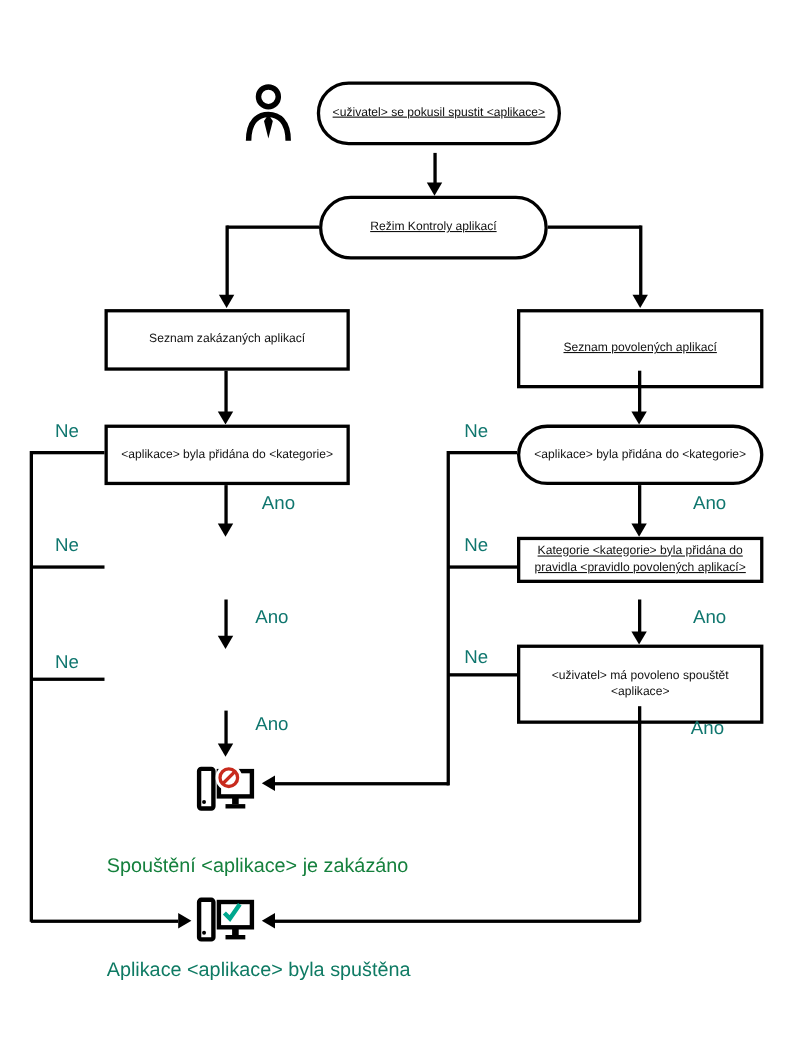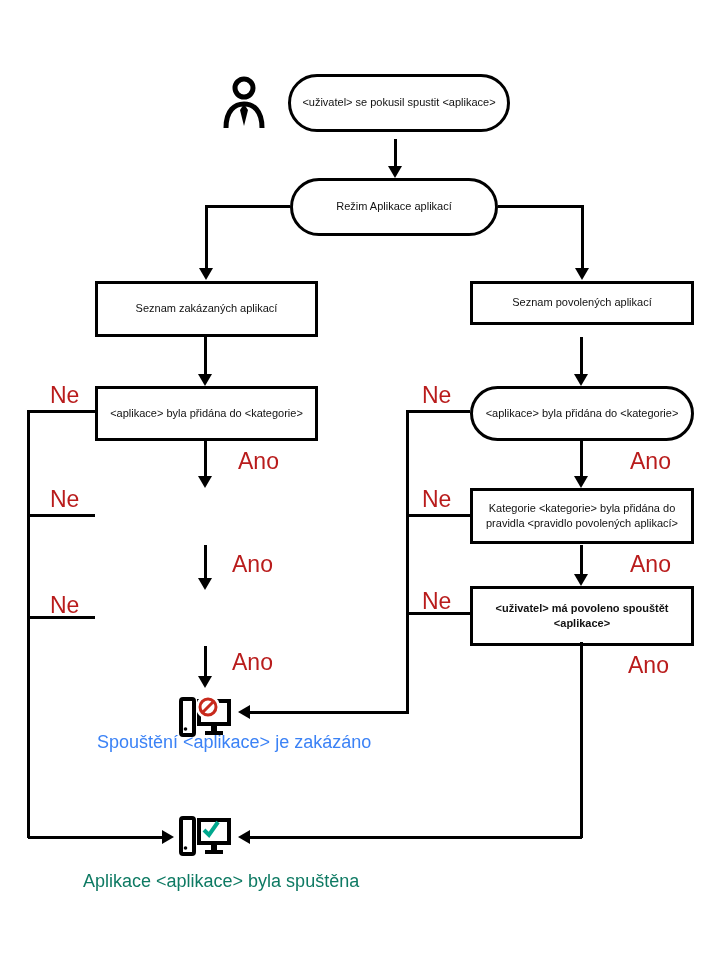--- a/index.html
+++ b/index.html
@@ -5,65 +5,65 @@
   html,body { margin:0; padding:0; background:#ffffff; }
   .canvas {
     position:relative; width:720px; height:960px; background:#ffffff;
     font-family:"Liberation Sans", sans-serif; overflow:hidden;
   }
   .node {
     position:absolute; box-sizing:border-box; border:3px solid #000;
     display:flex; align-items:center; justify-content:center; text-align:center;
     font-size:11px; line-height:1.4; color:#111; padding:2px 10px; background:#fff;
   }
-  .stadium { border-radius:29px; }
+  .stadium { border-radius:29px;text-decoration:underline; }
   .stadium-sm { border-radius:28px; }
   .hline { position:absolute; height:3px; background:#000; }
   .vline { position:absolute; width:3px; background:#000; }
   .arr-down { position:absolute; width:0; height:0;
     border-left:7px solid transparent; border-right:7px solid transparent;
     border-top:12px solid #000; }
   .arr-left { position:absolute; width:0; height:0;
     border-top:7px solid transparent; border-bottom:7px solid transparent;
     border-right:12px solid #000; }
   .arr-right { position:absolute; width:0; height:0;
     border-top:7px solid transparent; border-bottom:7px solid transparent;
     border-left:12px solid #000; }
-  .edge-label { position:absolute; font-size:23px; color:#b91c1c; }
+  .edge-label { position:absolute; font-size:17px; color:#0f766e; }
   .status-text { position:absolute; font-size:18px; white-space:nowrap; }
   .icon-abs { position:absolute; }
 </style>
 </head>
 <body>
 
 <div class="canvas">
 
   <svg class="icon-abs" style="left:222px; top:76px;" width="44" height="58" viewBox="0 0 44 58">
     <circle cx="22" cy="12" r="9" fill="none" stroke="#000" stroke-width="5"></circle>
     <path d="M4 52 C4 34 13 28 22 28 C31 28 40 34 40 52" fill="none" stroke="#000" stroke-width="5"></path>
     <path d="M22 28 L26 34 L22 50 L18 34 Z" fill="#000"></path>
   </svg>
 
   <div class="node stadium" style="left:288px; top:74px; width:222px; height:58px;">&lt;uživatel&gt; se pokusil spustit &lt;aplikace&gt;</div>
 
   <div class="vline" style="left:394px; top:139px; height:28px;"></div>
   <div class="arr-down" style="left:388px; top:166px;"></div>
 
-  <div class="node stadium" style="left:290px; top:178px; width:208px; height:58px;">Režim Aplikace aplikací</div>
+  <div class="node stadium" style="left:290px; top:178px; width:208px; height:58px;">Režim Kontroly aplikací</div>
 
   <div class="hline" style="left:206px; top:205px; width:84px;"></div>
   <div class="vline" style="left:205px; top:205px; height:64px;"></div>
   <div class="arr-down" style="left:199px; top:268px;"></div>
 
   <div class="hline" style="left:498px; top:205px; width:85px;"></div>
   <div class="vline" style="left:581px; top:205px; height:64px;"></div>
   <div class="arr-down" style="left:575px; top:268px;"></div>
 
   <div class="node" style="left:95px; top:281px; width:223px; height:56px;">Seznam zakázaných aplikací</div>
-  <div class="node" style="left:470px; top:281px; width:224px; height:44px;">Seznam povolených aplikací</div>
+  <div class="node" style="left:470px; top:281px; width:224px; height:72px;text-decoration:underline;">Seznam povolených aplikací</div>
 
   <div class="vline" style="left:204px; top:337px; height:38px;"></div>
   <div class="arr-down" style="left:198px; top:374px;"></div>
   <div class="vline" style="left:580px; top:337px; height:38px;"></div>
   <div class="arr-down" style="left:574px; top:374px;"></div>
 
   <div class="node" style="left:95px; top:386px; width:223px; height:55px;">&lt;aplikace&gt; byla přidána do &lt;kategorie&gt;</div>
   <div class="node stadium-sm" style="left:470px; top:386px; width:224px; height:55px;">&lt;aplikace&gt; byla přidána do &lt;kategorie&gt;</div>
 
   <div class="edge-label" style="left:50px; top:382px;">Ne</div>
@@ -75,36 +75,36 @@
   <div class="vline" style="left:406px; top:410px; height:304px;"></div>
 
   <div class="edge-label" style="left:238px; top:448px;">Ano</div>
   <div class="edge-label" style="left:630px; top:448px;">Ano</div>
 
   <div class="vline" style="left:204px; top:441px; height:36px;"></div>
   <div class="arr-down" style="left:198px; top:476px;"></div>
   <div class="vline" style="left:580px; top:441px; height:36px;"></div>
   <div class="arr-down" style="left:574px; top:476px;"></div>
 
-  <div class="node" style="left:470px; top:488px; width:224px; height:56px;">Kategorie &lt;kategorie&gt; byla přidána do pravidla &lt;pravidlo povolených aplikací&gt;</div>
+  <div class="node" style="left:470px; top:488px; width:224px; height:42px;text-decoration:underline;">Kategorie &lt;kategorie&gt; byla přidána do pravidla &lt;pravidlo povolených aplikací&gt;</div>
 
   <div class="edge-label" style="left:50px; top:486px;">Ne</div>
   <div class="edge-label" style="left:422px; top:486px;">Ne</div>
   <div class="hline" style="left:28px; top:514px; width:67px;"></div>
   <div class="hline" style="left:407px; top:514px; width:63px;"></div>
 
   <div class="edge-label" style="left:232px; top:551px;">Ano</div>
   <div class="edge-label" style="left:630px; top:551px;">Ano</div>
 
   <div class="vline" style="left:204px; top:545px; height:34px;"></div>
   <div class="arr-down" style="left:198px; top:578px;"></div>
   <div class="vline" style="left:580px; top:545px; height:30px;"></div>
   <div class="arr-down" style="left:574px; top:574px;"></div>
 
-  <div class="node" style="left:470px; top:586px; width:224px; height:60px;font-weight:bold;">&lt;uživatel&gt; má povoleno spouštět &lt;aplikace&gt;</div>
+  <div class="node" style="left:470px; top:586px; width:224px; height:72px;">&lt;uživatel&gt; má povoleno spouštět &lt;aplikace&gt;</div>
 
   <div class="edge-label" style="left:50px; top:592px;">Ne</div>
   <div class="edge-label" style="left:422px; top:588px;">Ne</div>
   <div class="hline" style="left:28px; top:616px; width:67px;"></div>
   <div class="hline" style="left:407px; top:612px; width:63px;"></div>
 
   <div class="edge-label" style="left:232px; top:649px;">Ano</div>
   <div class="edge-label" style="left:628px; top:652px;">Ano</div>
 
   <div class="vline" style="left:204px; top:646px; height:32px;"></div>
@@ -119,33 +119,33 @@
     <rect x="21" y="7" width="30" height="23" fill="none" stroke="#000" stroke-width="4"></rect>
     <rect x="33" y="30" width="6" height="7" fill="#000"></rect>
     <rect x="27" y="37" width="18" height="4" fill="#000"></rect>
     <g>
       <circle cx="30" cy="13" r="12" fill="#fff"></circle>
       <circle cx="30" cy="13" r="8" fill="#fff" stroke="currentColor" stroke-width="3"></circle>
       <line x1="24.5" y1="18.5" x2="35.5" y2="7.5" stroke="currentColor" stroke-width="3"></line>
     </g>
   </svg>
 
-  <div class="status-text" style="left: 97px; top: 732px; color: #3b82f6;">Spouštění &lt;aplikace&gt; je zakázáno</div>
+  <div class="status-text" style="left: 97px; top: 777px; color: #15803d;">Spouštění &lt;aplikace&gt; je zakázáno</div>
 
   <div class="vline" style="left:580px; top:642px; height:196px;"></div>
   <div class="hline" style="left:250px; top:836px; width:332px;"></div>
   <div class="arr-left" style="left:238px; top:830px;"></div>
 
   <div class="hline" style="left:28px; top:836px; width:134px;"></div>
   <div class="arr-right" style="left:162px; top:830px;"></div>
 
   <svg class="icon-abs" style="left:178px; top:813px; color:#00a88e;" width="54" height="48" viewBox="0 0 54 48">
     <rect x="3" y="5" width="13" height="36" rx="2" fill="none" stroke="#000" stroke-width="4"></rect>
     <circle cx="7.5" cy="35" r="1.8" fill="#000"></circle>
     <rect x="21" y="7" width="30" height="23" fill="none" stroke="#000" stroke-width="4"></rect>
     <rect x="33" y="30" width="6" height="7" fill="#000"></rect>
     <rect x="27" y="37" width="18" height="4" fill="#000"></rect>
     <path d="M26 17 L31 22 L40 9" fill="none" stroke="currentColor" stroke-width="4"></path>
   </svg>
 
-  <div class="status-text" style="left: 83px; top: 871px; color: rgb(14, 122, 99);">Aplikace &lt;aplikace&gt; byla spuštěna</div>
+  <div class="status-text" style="left: 97px; top: 871px; color: rgb(14, 122, 99);">Aplikace &lt;aplikace&gt; byla spuštěna</div>
 
 </div>
 
 </body></html>

